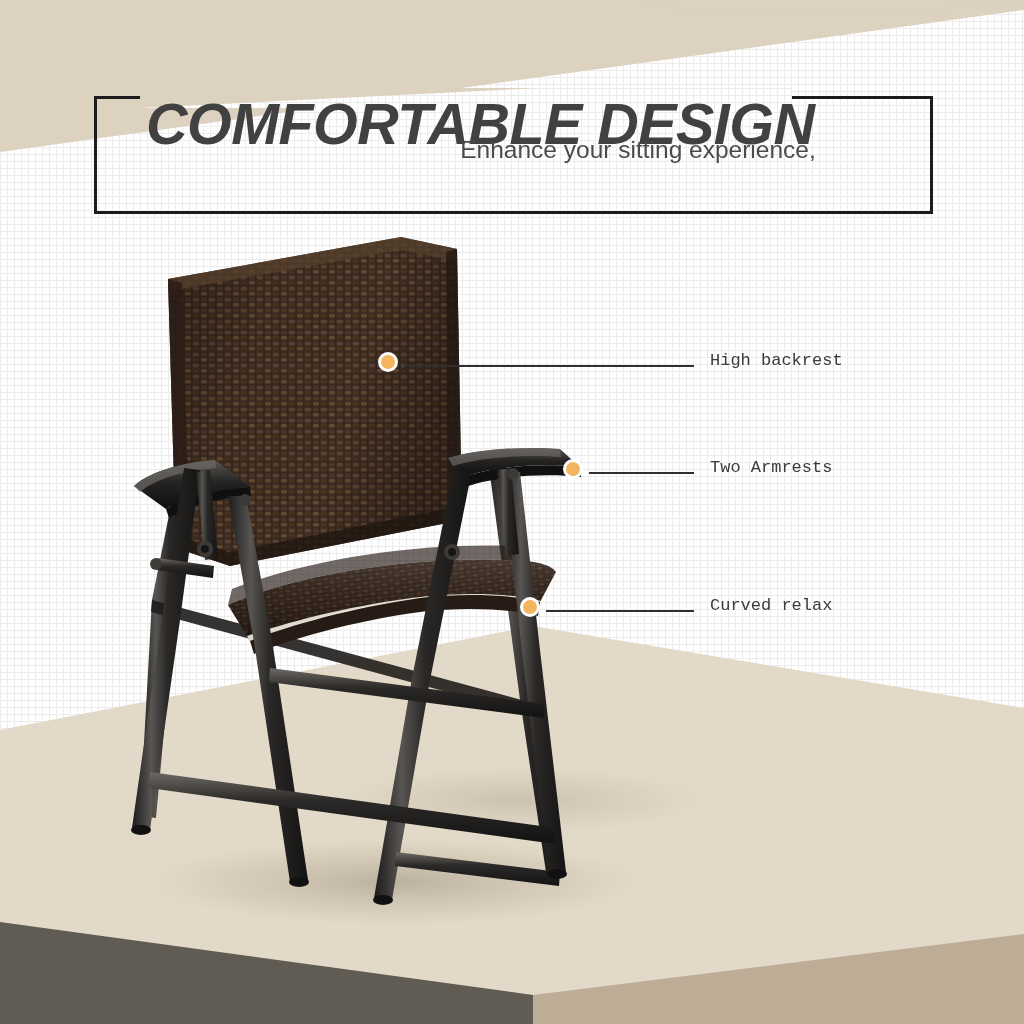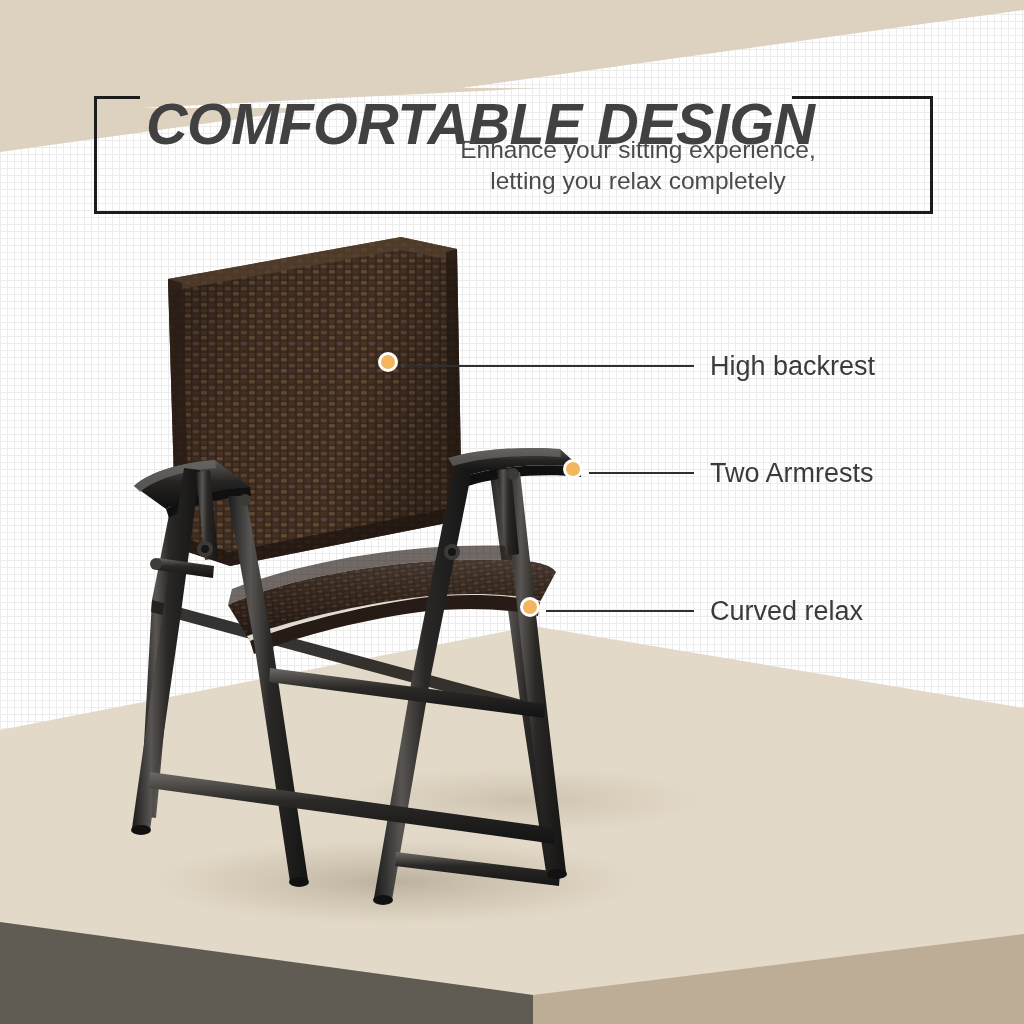--- a/index.html
+++ b/index.html
@@ -95,23 +95,24 @@
     width: 560px;
     text-align: center;
     font-size: 24.5px;
     line-height: 31px;
     color: #4b4b4b;
   }
 
   
   .callout-label {
     position: absolute;
-    font-size: 27px;
+    font-size: 17px;
     color: #3b3b3b;
     white-space: nowrap;
+    font-family: Liberation Mono, monospace;
   }
   .leader {
     position: absolute;
     height: 0;
     border-top: 2px solid #2f2f2f;
   }
   .dot {
     position: absolute;
     width: 20px; height: 20px;
     border-radius: 50%;
@@ -303,21 +304,20 @@
               background-image:linear-gradient(to right,#ececec 1px,transparent 1px),
                                linear-gradient(to bottom,#ececec 1px,transparent 1px);
               background-size:7px 7px;"></div>
   <div style="position:absolute;left:140px;top:88px;width:400px;height:20px;
               background:#ddd1bf;clip-path:polygon(0 0,400px 0,400px 0,0 20px);"></div>
 
   <h1 class="title">COMFORTABLE DESIGN</h1>
 
   <div class="subtitle">
     <div>Enhance your sitting experience,</div>
-    <div>letting you relax completely</div>
   </div>
 
   <div class="leader" style="left:404px; top:365px; width:290px;"></div>
   <div class="dot" style="left:378px; top:352px;"></div>
   <div class="callout-label" style="left:710px; top:351px;">High backrest</div>
 
   <div class="leader" style="left:589px; top:472px; width:105px;"></div>
   <div class="dot" style="left:563px; top:459px;"></div>
   <div class="callout-label" style="left:710px; top:458px;text-align:center;">Two Armrests</div>
 

